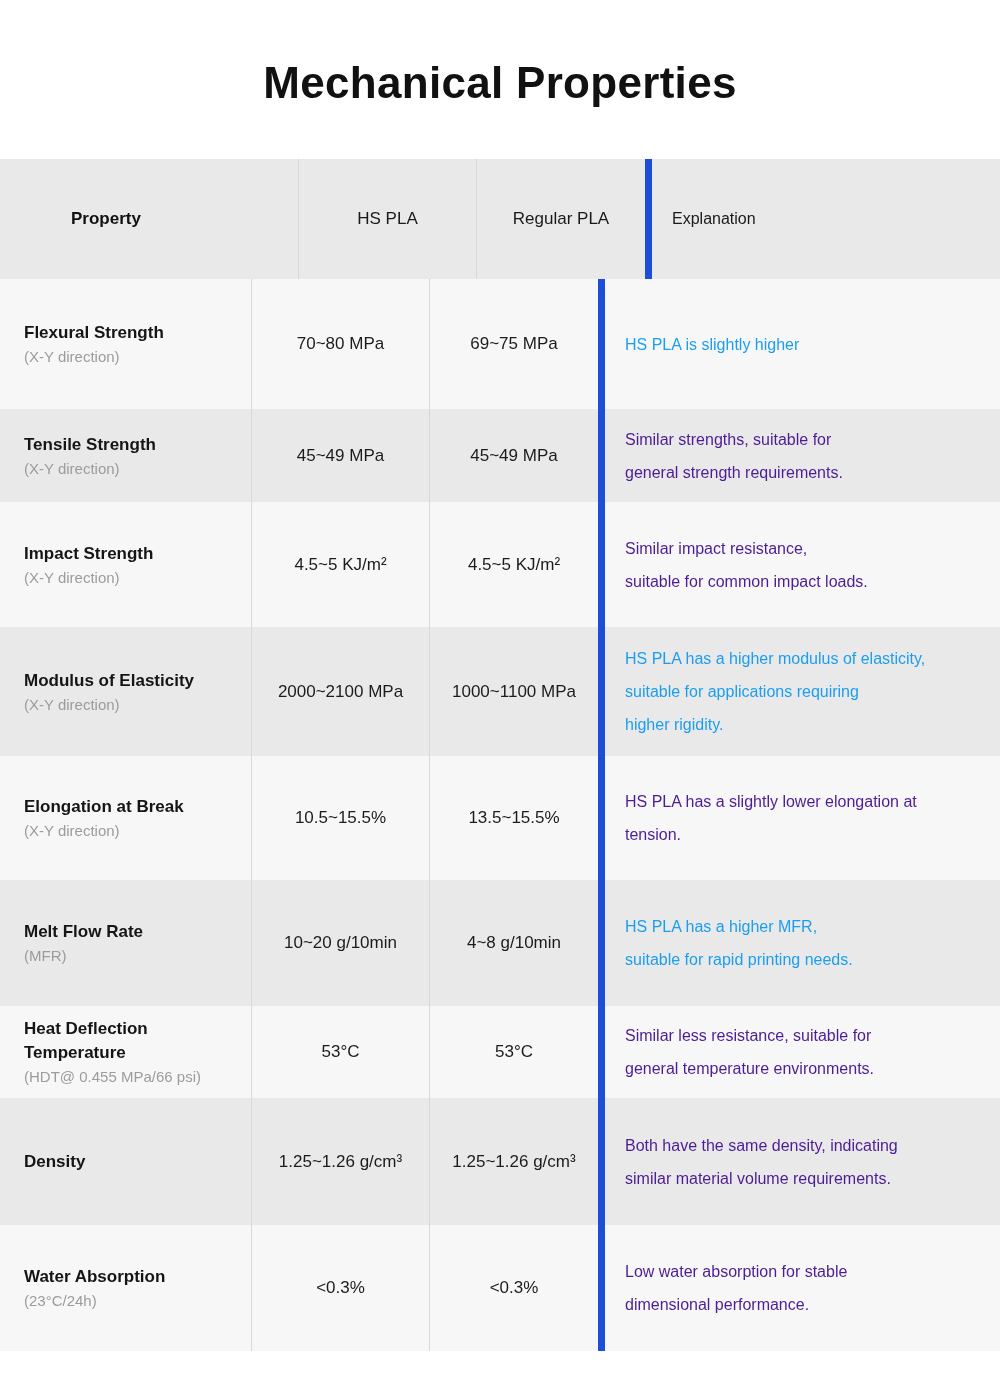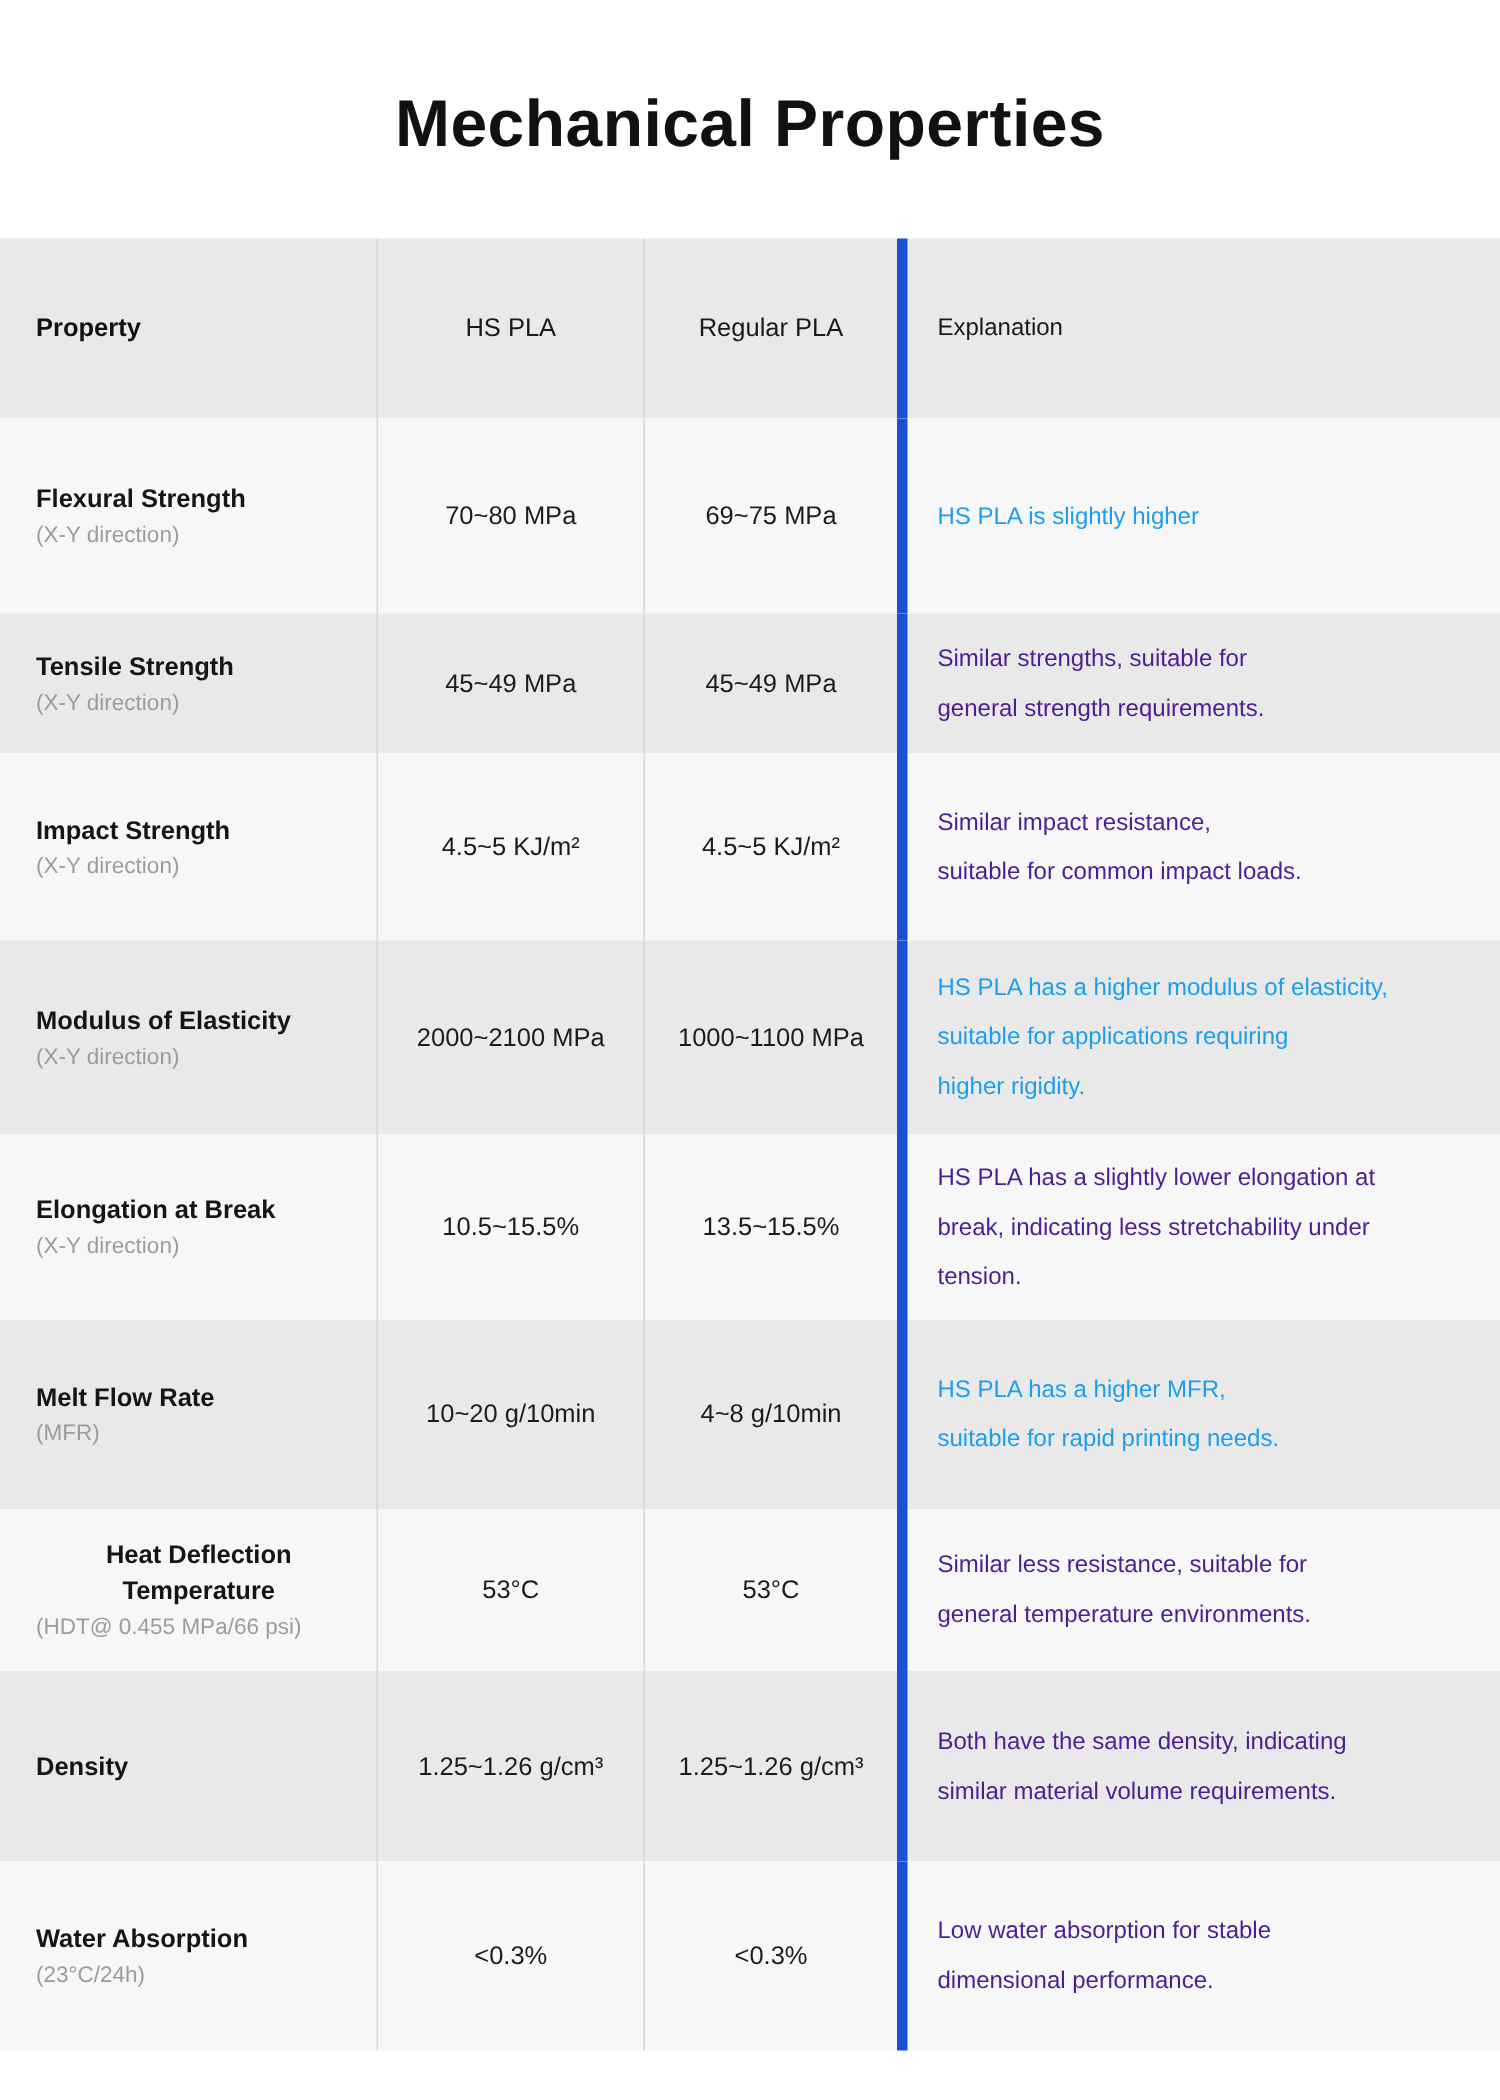--- a/index.html
+++ b/index.html
@@ -26,28 +26,28 @@
     margin-top: 49px;
     display: flex;
     flex-direction: column;
     width: 1000px;
   }
   .row { display: flex; width: 100%; }
   
   .table .row:nth-child(odd)  { background: #e9e9e9; }
   .table .row:nth-child(even) { background: #f7f7f7; }
   
-  .table .row:nth-child(1)  { height: 120px; }
+  .table .row:nth-child(1)  { height: 120px; padding-left: 47px; }
   .table .row:nth-child(2)  { height: 130px; }
   .table .row:nth-child(3)  { height: 93px; }
   .table .row:nth-child(4)  { height: 125px; }
   .table .row:nth-child(5)  { height: 129px; }
   .table .row:nth-child(6)  { height: 124px; }
   .table .row:nth-child(7)  { height: 126px; }
-  .table .row:nth-child(8)  { height: 108px; text-align: center; }
+  .table .row:nth-child(8)  { height: 92px; }
   .table .row:nth-child(9)  { height: 127px; }
   .table .row:nth-child(10) { height: 126px; }
 
   .cell { display: flex; height: 100%; }
   .c1 {
     width: 252px;
     border-right: 1px solid #d8d8d8;
     flex-direction: column;
     justify-content: center;
     align-items: flex-start;
@@ -169,21 +169,20 @@
 
   <div class="row">
     <div class="cell c1">
       <div class="prop-name">Elongation at Break</div>
       <div class="prop-sub">(X-Y direction)</div>
     </div>
     <div class="cell c2 val">10.5~15.5%</div>
     <div class="cell c3 val">13.5~15.5%</div>
     <div class="cell c4 exp">
       <div class="exp-line">HS PLA has a slightly lower elongation at</div>
-      <div class="exp-line">break, indicating less stretchability under</div>
       <div class="exp-line">tension.</div>
     </div>
   </div>
 
   <div class="row">
     <div class="cell c1">
       <div class="prop-name">Melt Flow Rate</div>
       <div class="prop-sub">(MFR)</div>
     </div>
     <div class="cell c2 val">10~20 g/10min</div>

